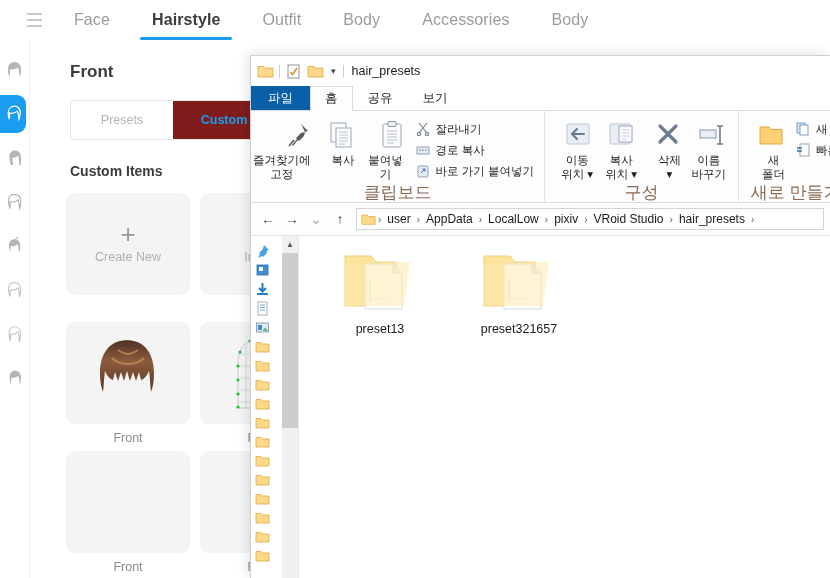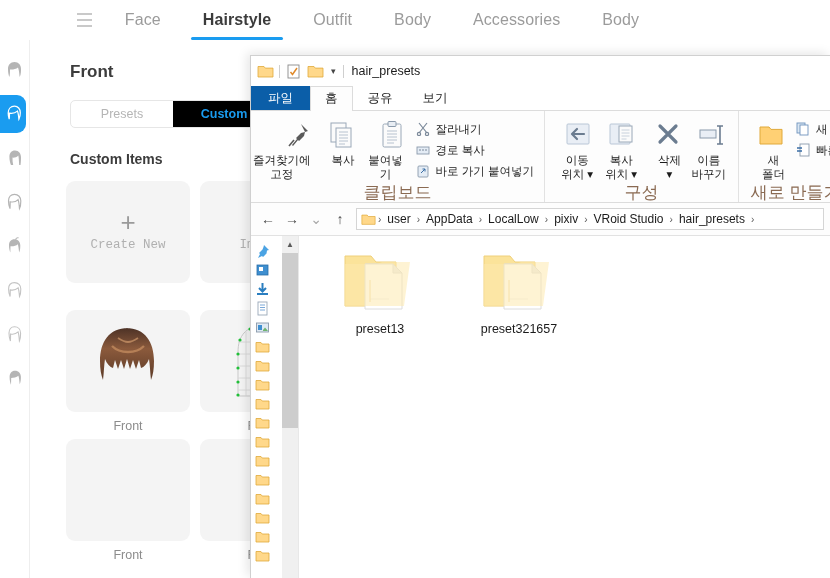--- a/index.html
+++ b/index.html
@@ -11,23 +11,23 @@
     -webkit-font-smoothing: antialiased;
   }
   #root { position: relative; width: 830px; height: 578px; }
 
   
   .vroid-app {
     position: absolute; inset: 0;
     background: #ffffff;
   }
   .vroid-topbar {
-    position: absolute; left: 1px; top: 0; width: 724px; height: 40px;
+    position: absolute; left: 15px; top: 0; width: 724px; height: 40px;
     background: #ffffff;
-    display: flex; align-items: center; justify-content: center;
+    display: flex; align-items: center;
   }
   .hamburger {
     width: 38px; height: 40px;
     display: flex; flex-direction: column; align-items: center; justify-content: center;
     gap: 4px;
   }
   .hamburger i { display: block; width: 15px; height: 2px; background: #c9c9c9; }
 
   .vroid-tabs { display: flex; align-items: flex-end; height: 40px; }
   .vroid-tab {
@@ -77,29 +77,29 @@
     position: absolute; left: 30px; top: 0; width: 800px; height: 538px;
     background: #ffffff;
     padding: 14px 0 0 0;
   }
   .panel-title {
     font-size: 17px; font-weight: bold; color: #3c3c3c;
     margin: 8px 0 0 40px;
   }
   .seg-toggle {
     margin: 18px 0 0 40px;
-    width: 206px; height: 28px;
+    width: 206px; height: 40px;
     border: 1px solid #e6e6e6; border-radius: 5px;
     display: flex; overflow: hidden; background: #fff;
   }
   .seg {
     flex: 1; display: flex; align-items: center; justify-content: center;
     font-size: 12.5px; color: #b5b5b5; cursor: pointer;
   }
-  .seg.active { background: #000000; color: #1a9cf0; font-weight: bold; }
+  .seg.active { background: #7f1d1d; color: #1a9cf0; font-weight: bold; }
 
   .panel-sub {
     font-size: 14px; font-weight: bold; color: #3c3c3c;
     margin: 23px 0 0 40px;
   }
 
   .thumb-grid {
     margin: 14px 0 0 36px;
     width: 400px;
     display: flex; flex-wrap: wrap;
@@ -111,21 +111,21 @@
     background: #f4f4f4; border-radius: 9px;
     display: flex; align-items: center; justify-content: center;
     overflow: hidden;
     cursor: pointer;
   }
   .thumb-label {
     text-align: center; font-size: 12.5px; color: #8c8c8c;
     margin-top: 7px;
   }
   .thumb-box.action { flex-direction: column; gap: 6px; }
-  .thumb-box .act-label { font-size: 12.5px; color: #b0b0b0; font-family: Liberation Mono, monospace; }
+  .thumb-box .act-label { font-size: 12.5px; color: #b0b0b0; }
   .plus-ico { font-size: 26px; color: #9a9a9a; line-height: 20px; font-weight: 500; }
 
   
   .explorer {
     position: absolute; left: 250px; top: 55px;
     width: 580px; height: 523px;
     background: #f0f0f0;
     border: 1px solid #d0d0d0;
     border-right: none; border-bottom: none;
     box-shadow: -3px -2px 10px rgba(0,0,0,.10);

